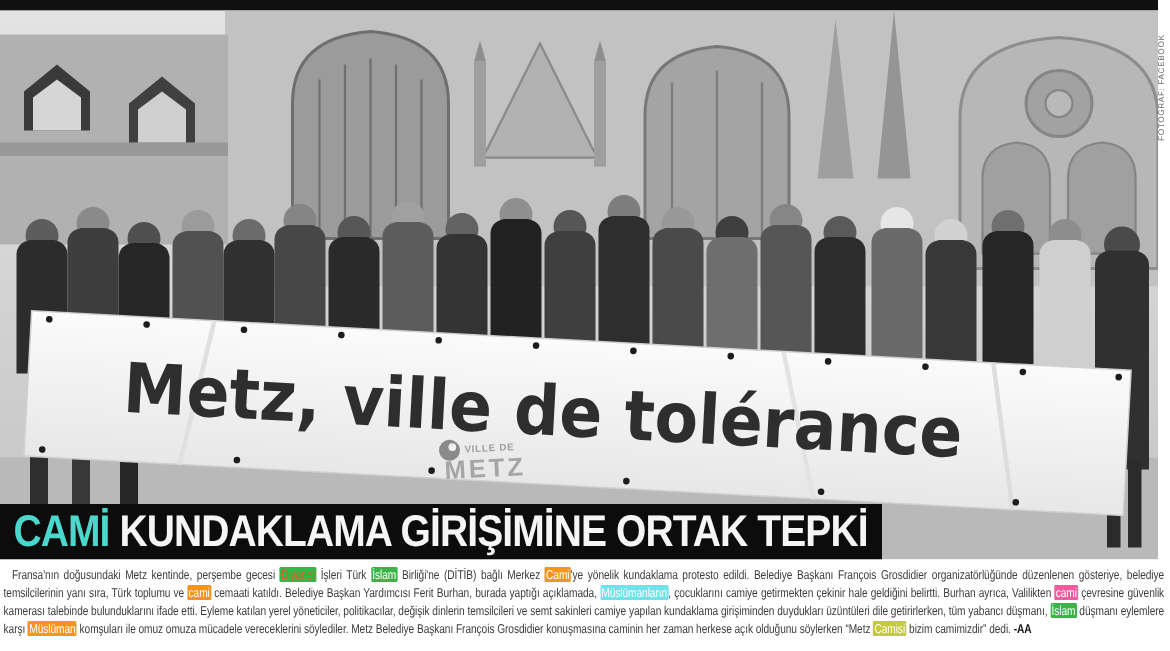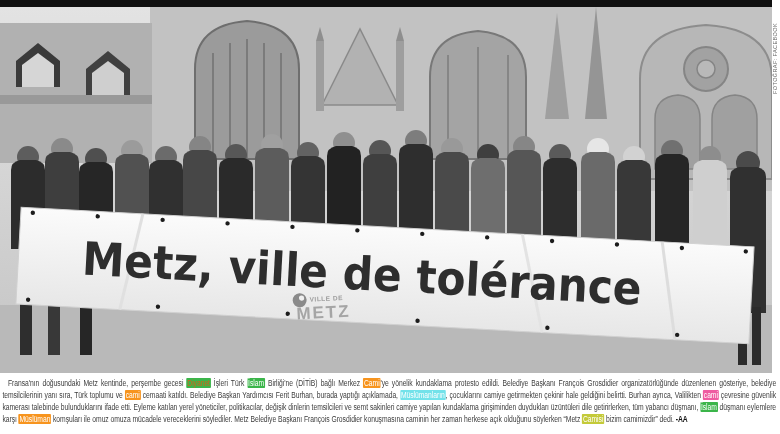--- a/index.html
+++ b/index.html
@@ -204,19 +204,23 @@
           <circle cx="2" cy="-8" r="7" fill="#8a8a8a"></circle>
           <circle cx="4" cy="-10" r="2.6" fill="#efefef"></circle>
           <text x="12" y="-6" font-size="6.5" fill="#9e9e9e" letter-spacing="0.5" font-family="Liberation Sans, sans-serif" font-weight="bold">VILLE DE</text>
           <text x="-2" y="11" font-size="17" fill="#a5a5a5" letter-spacing="2" font-weight="bold" font-family="Liberation Sans, sans-serif">METZ</text>
         </g>
       </g>
     </svg>
 
     <div class="photo-credit">FOTOĞRAF: FACEBOOK</div>
 
+    <div class="headline-bar" style="background: rgb(12, 12, 12);">
+      <span class="hl-word" style="color: rgb(74, 216, 204);">CAMİ</span>
+        <span class="hl-rest"> KUNDAKLAMA GİRİŞİMİNE ORTAK TEPKİ</span>
+    </div>
   </div>
 
   <div class="article">
     <p id="article-text" class="article-inner"><span>Fransa'nın doğusundaki Metz kentinde, perşembe gecesi </span><span class="hlw" style="background: rgb(59, 181, 74); color: rgb(217, 95, 26);">Diyanet</span><span> İşleri Türk </span><span class="hlw" style="background: rgb(59, 181, 74); color: rgb(255, 255, 255);">İslam</span><span> Birliği'ne (DİTİB) bağlı Merkez </span><span class="hlw" style="background: rgb(247, 148, 30); color: rgb(255, 255, 255);">Cami</span><span>'ye yönelik kundaklama protesto edildi. Belediye Başkanı François Grosdidier organizatörlüğünde düzenlenen gösteriye, belediye temsilcilerinin yanı sıra, Türk toplumu ve </span><span class="hlw" style="background: rgb(247, 148, 30); color: rgb(255, 255, 255);">cami</span><span> cemaati katıldı. Belediye Başkan Yardımcısı Ferit Burhan, burada yaptığı açıklamada, </span><span class="hlw" style="background: rgb(114, 226, 234); color: rgb(255, 255, 255);">Müslümanların</span><span>, çocuklarını camiye getirmekten çekinir hale geldiğini belirtti. Burhan ayrıca, Valilikten </span><span class="hlw" style="background: rgb(239, 91, 161); color: rgb(255, 255, 255);">cami</span><span> çevresine güvenlik kamerası talebinde bulunduklarını ifade etti. Eyleme katılan yerel yöneticiler, politikacılar, değişik dinlerin temsilcileri ve semt sakinleri camiye yapılan kundaklama girişiminden duydukları üzüntüleri dile getirirlerken, tüm yabancı düşmanı, </span><span class="hlw" style="background: rgb(59, 181, 74); color: rgb(255, 255, 255);">İslam</span><span> düşmanı eylemlere karşı </span><span class="hlw" style="background: rgb(247, 148, 30); color: rgb(255, 255, 255);">Müslüman</span><span> komşuları ile omuz omuza mücadele vereceklerini söylediler. Metz Belediye Başkanı François Grosdidier konuşmasına caminin her zaman herkese açık olduğunu söylerken “Metz </span><span class="hlw" style="background: rgb(196, 202, 57); color: rgb(255, 255, 255);">Camisi</span><span> bizim camimizdir” dedi. </span><span style="font-weight: 700; color: rgb(17, 17, 17);">-AA</span></p>
   </div>
 
 </div>
 
 </body></html>

